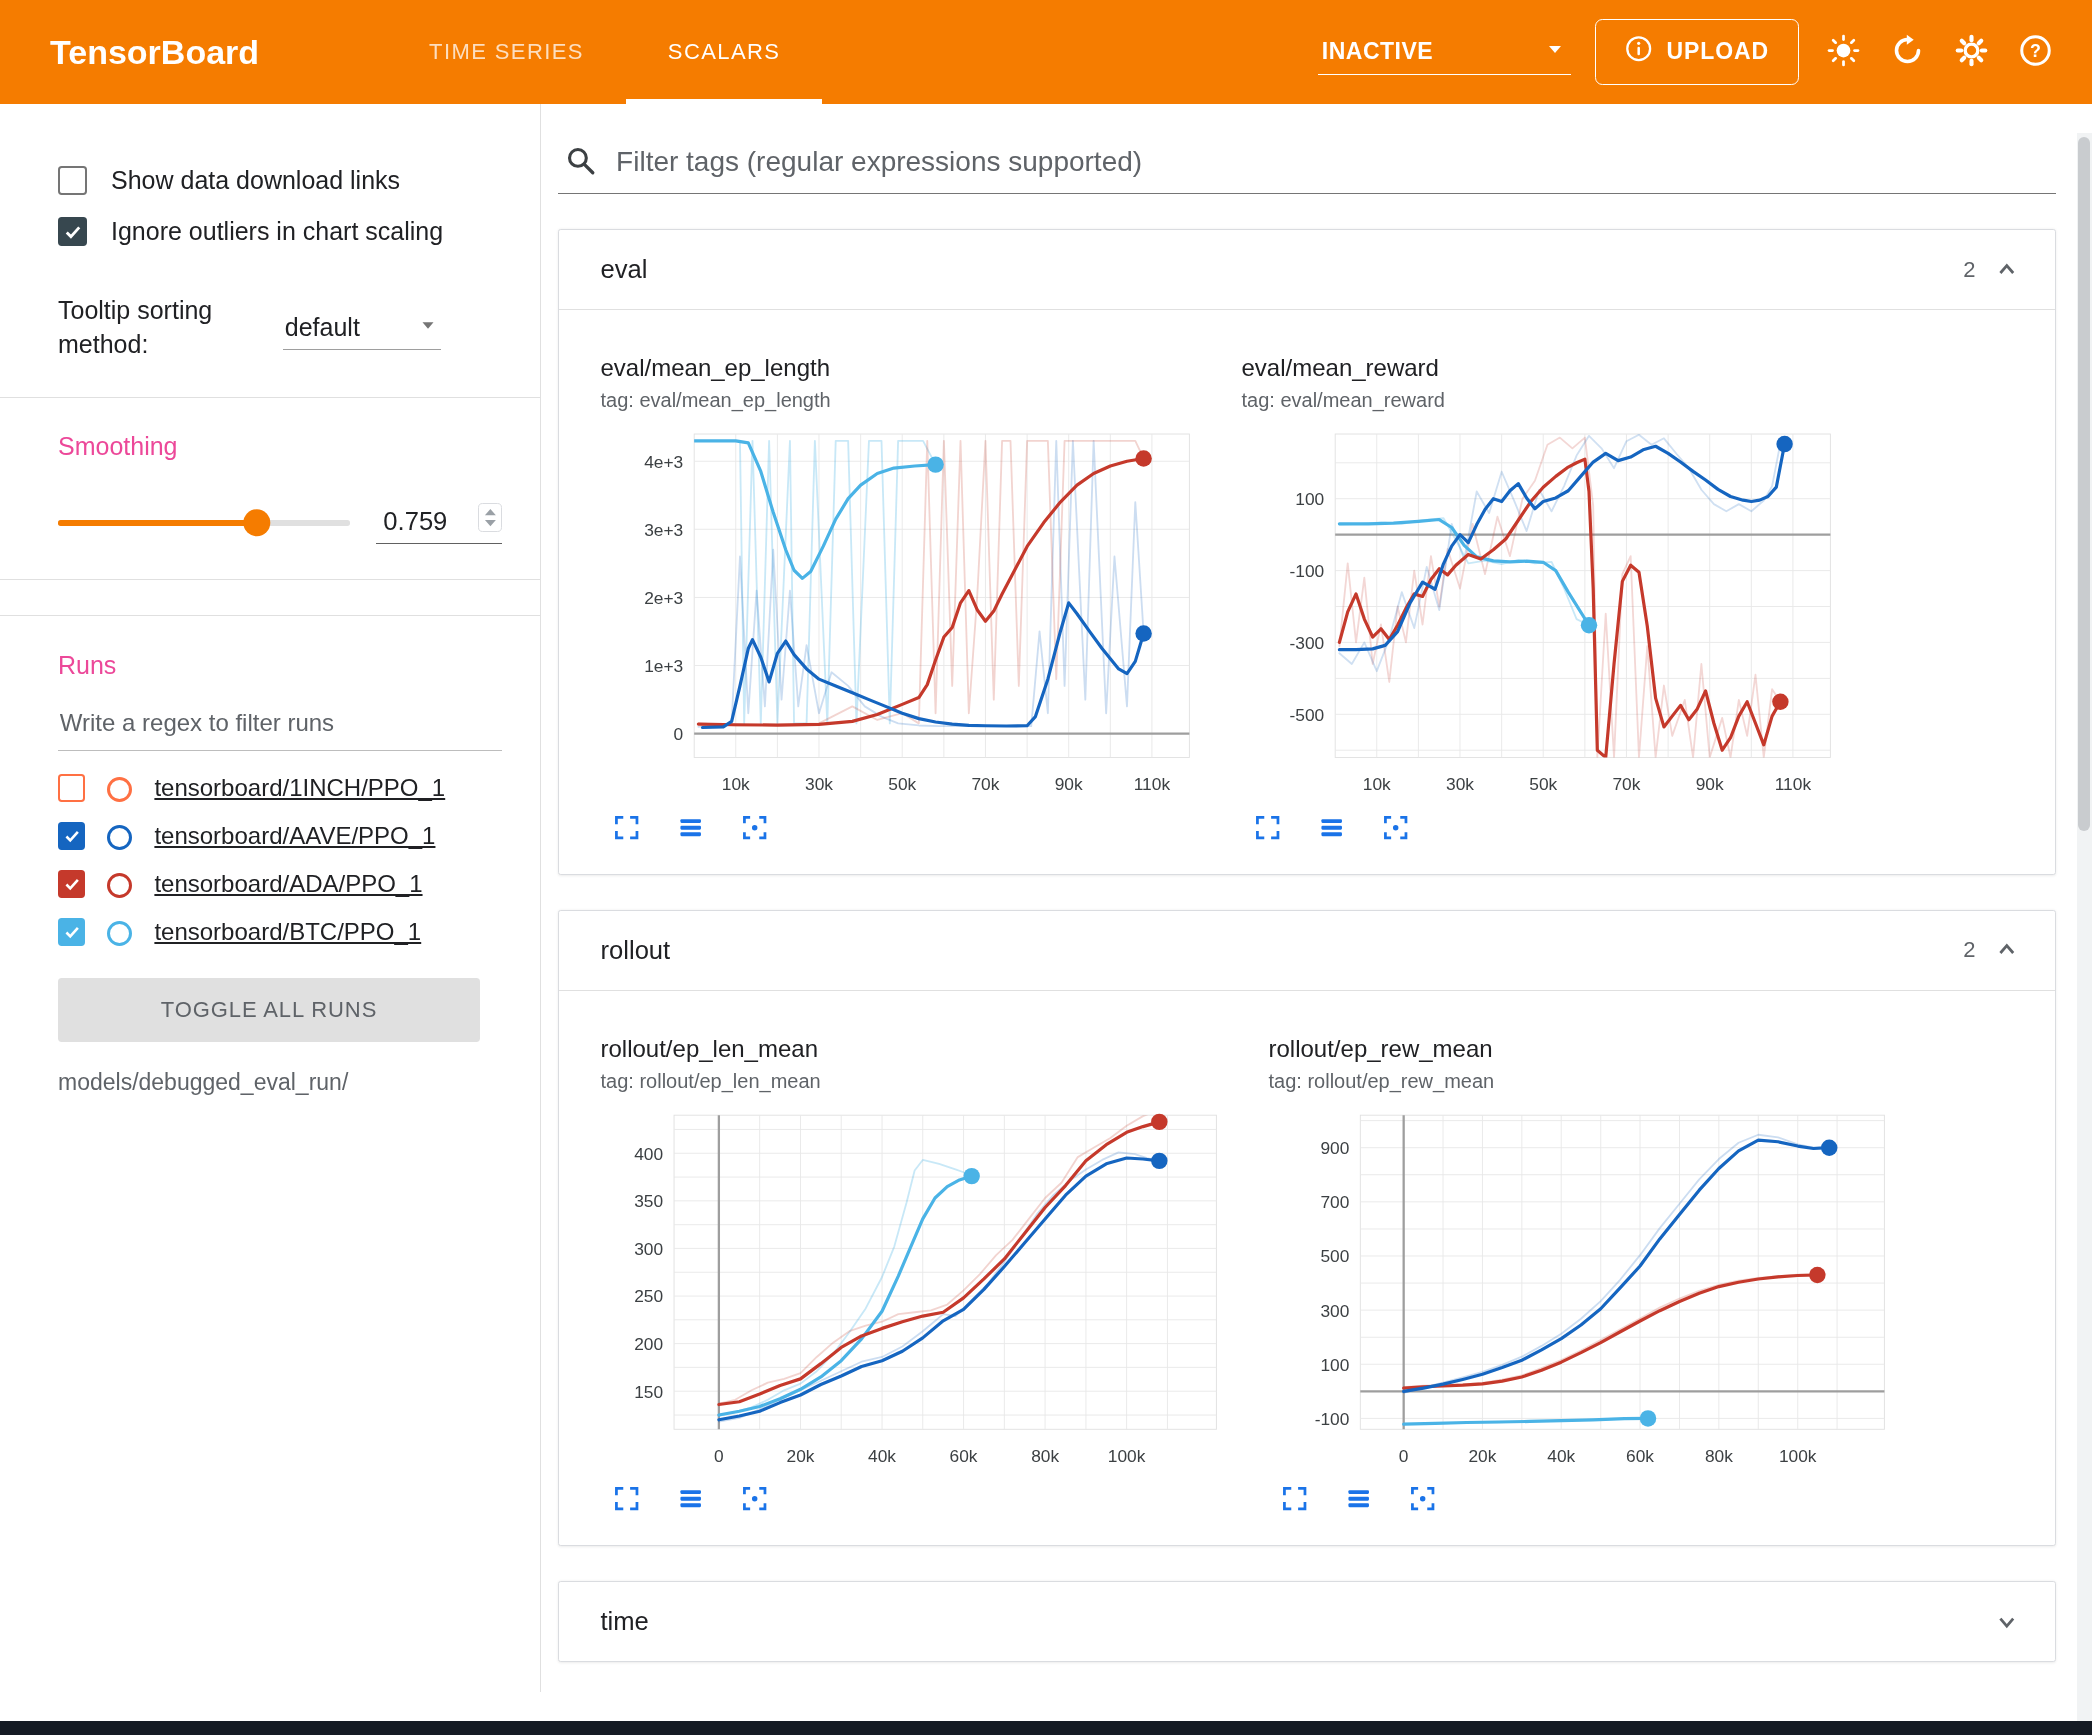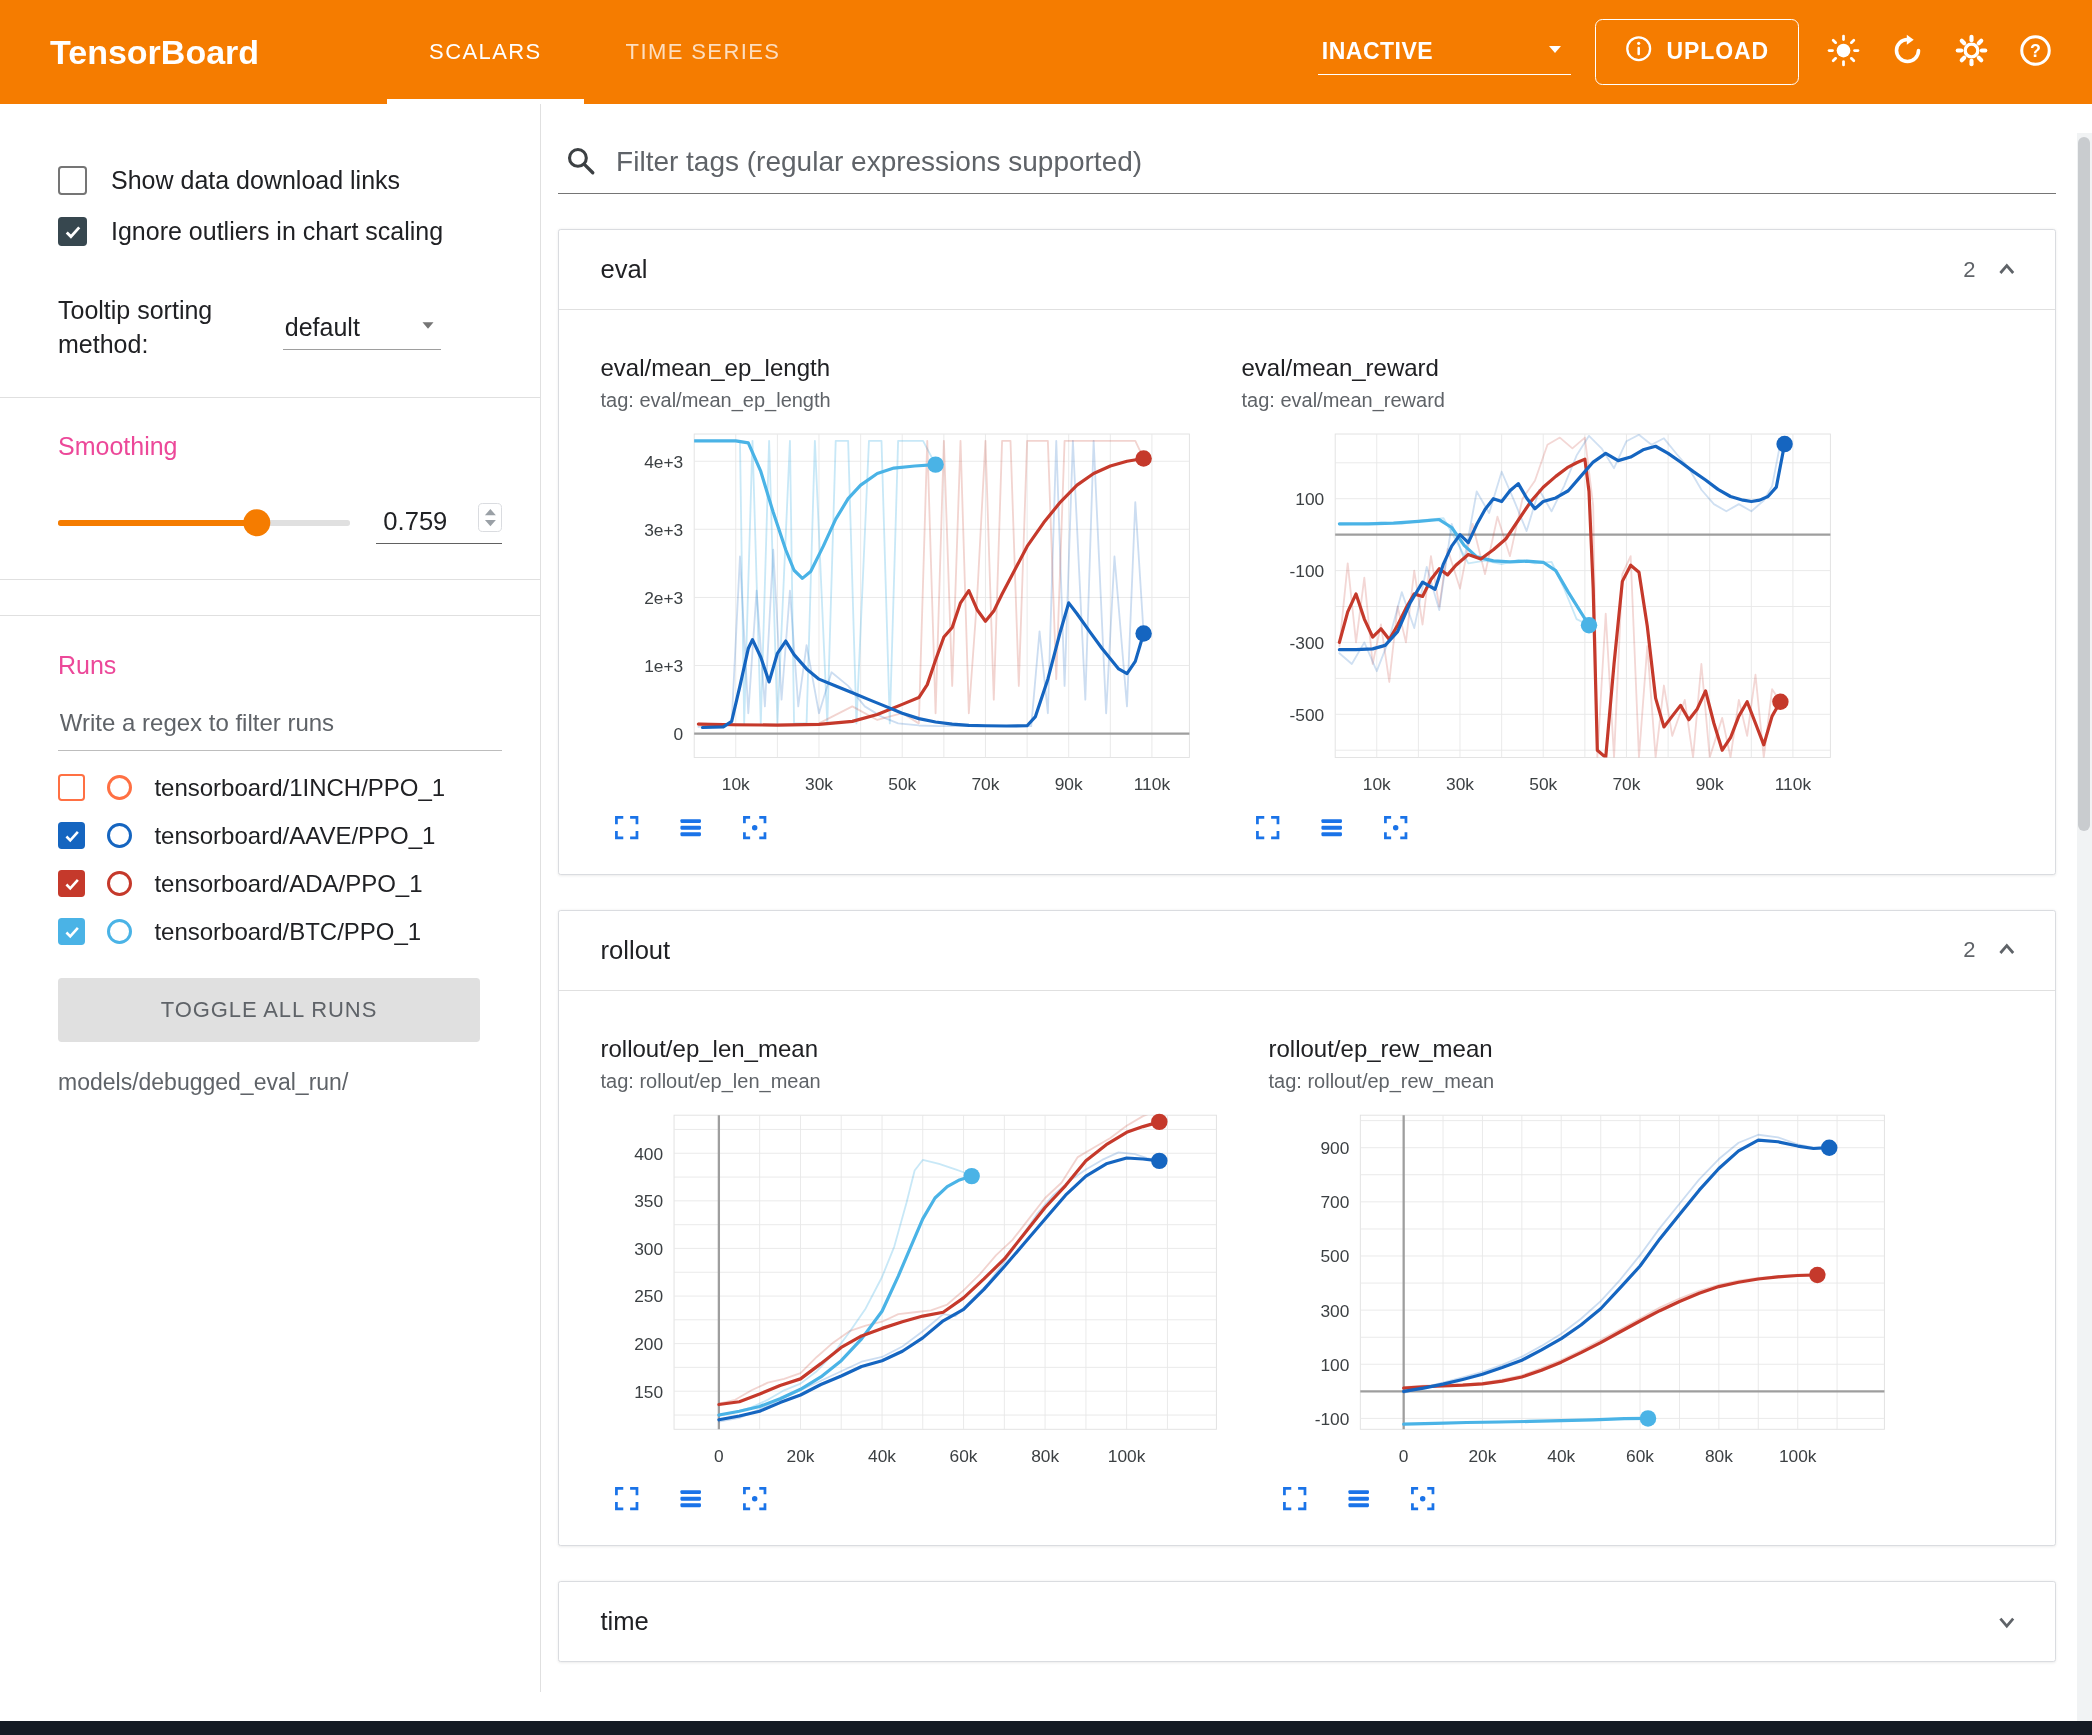--- a/index.html
+++ b/index.html
@@ -41,21 +41,21 @@
   .slider-thumb{position:absolute;top:14.6px;transform:translate(-50%,-50%);width:27.4px;height:27.4px;border-radius:50%;background:#f57c00;}
   .spin-wrap{position:relative;width:126px;}
   .smooth-input{width:100%;box-sizing:border-box;border:none;outline:none;border-bottom:1.8px solid #616161;font-size:25.6px;padding:5.5px 40px 7.3px 7.3px;font-family:inherit;color:#202124;background:transparent;}
   .spinner{position:absolute;right:0;top:1.8px;display:flex;flex-direction:column;gap:2.7px;border:0.9px solid #dadce0;border-radius:4.6px;padding:3.7px 4.6px;background:#fff;cursor:pointer;}
   .axis-btns{display:flex;align-items:center;gap:24px;margin-top:27.4px;}
   .axis-btn{font-size:22px;letter-spacing:0.5px;color:#5f6368;padding:17.4px 27.4px;border-radius:3.7px;background:transparent;border:none;cursor:pointer;font-family:inherit;}
   .axis-btn.selected{background:#9e9e9e;color:#202124;}
   .axis-row2{margin-top:5.5px;padding-left:27.4px;}
   .runs-filter{width:100%;box-sizing:border-box;border:none;outline:none;border-bottom:0.9px solid #bdbdbd;font-size:24px;padding:12.8px 1.8px;margin-top:16.4px;color:#3b82f6;background:transparent;font-family:inherit;}
   ::placeholder{color:#5f6368;opacity:1;}
-  .run-row{display:flex;align-items:center;gap:22px;padding:10px 0;font-size:24px;cursor:pointer;}
+  .run-row{display:flex;align-items:flex-end;gap:22px;padding:10px 0;font-size:24px;cursor:pointer;text-decoration:underline;}
   .run-cb{width:27.4px;height:27.4px;flex:none;border:2.7px solid #757575;border-radius:3.7px;background:#fff;display:flex;align-items:center;justify-content:center;box-sizing:border-box;}
   .run-cb svg{display:none;}
   .run-cb.checked svg{display:block;}
   .run-ring{width:19px;height:19px;flex:none;border:3.7px solid #757575;border-radius:50%;box-sizing:content-box;}
   .toggle-btn{margin-top:22px;width:422px;background:#e0e0e0;border:none;border-radius:3.7px;color:#5f6368;font-size:22px;letter-spacing:0.9px;padding:19px 0;text-align:center;cursor:pointer;font-family:inherit;}
   .models-path{margin-top:27.4px;font-size:23px;color:#5f6368;}
   
   .filter-row{display:flex;align-items:center;gap:18.3px;border-bottom:0.9px solid #757575;padding:11px 7.3px 14.6px 7.3px;margin:5.5px 5.5px 0 5.5px;}
   .filter-input{flex:1;border:none;outline:none;font-size:28px;color:#202124;background:transparent;font-family:inherit;}
   .card{border:0.9px solid #dadce0;border-radius:2.7px;margin:35px 5.5px 0 5.5px;background:#fff;box-shadow:0 0.9px 2.7px rgba(0,0,0,.08);}
@@ -76,22 +76,22 @@
   .scrollbar{position:absolute;right:0;top:133px;width:15.5px;height:1588px;background:#f1f3f4;z-index:6;}
   .scroll-thumb{position:absolute;top:3.7px;left:1.8px;width:12px;height:694px;background:#c9cccf;border-radius:6.4px;}
   .footer-strip{position:absolute;left:0;right:0;bottom:0;height:13.7px;background:#151b24;z-index:7;}
 </style>
 </head>
 <body>
 
 <header class="topbar">
   <div class="brand">TensorBoard</div>
   <nav class="tabs">
+    <div class="tab">TIME SERIES</div>
     <div class="tab active">SCALARS</div>
-    <div class="tab">TIME SERIES</div>
   </nav>
   <div class="topbar-right">
     <div class="status-dd">
       <span>INACTIVE</span>
       <span>
         <svg width="24" height="24" viewBox="0 0 24 24">
             <polygon points="6,9 18,9 12,16" fill="#fff"></polygon>
           </svg>
       </span>
     </div>

